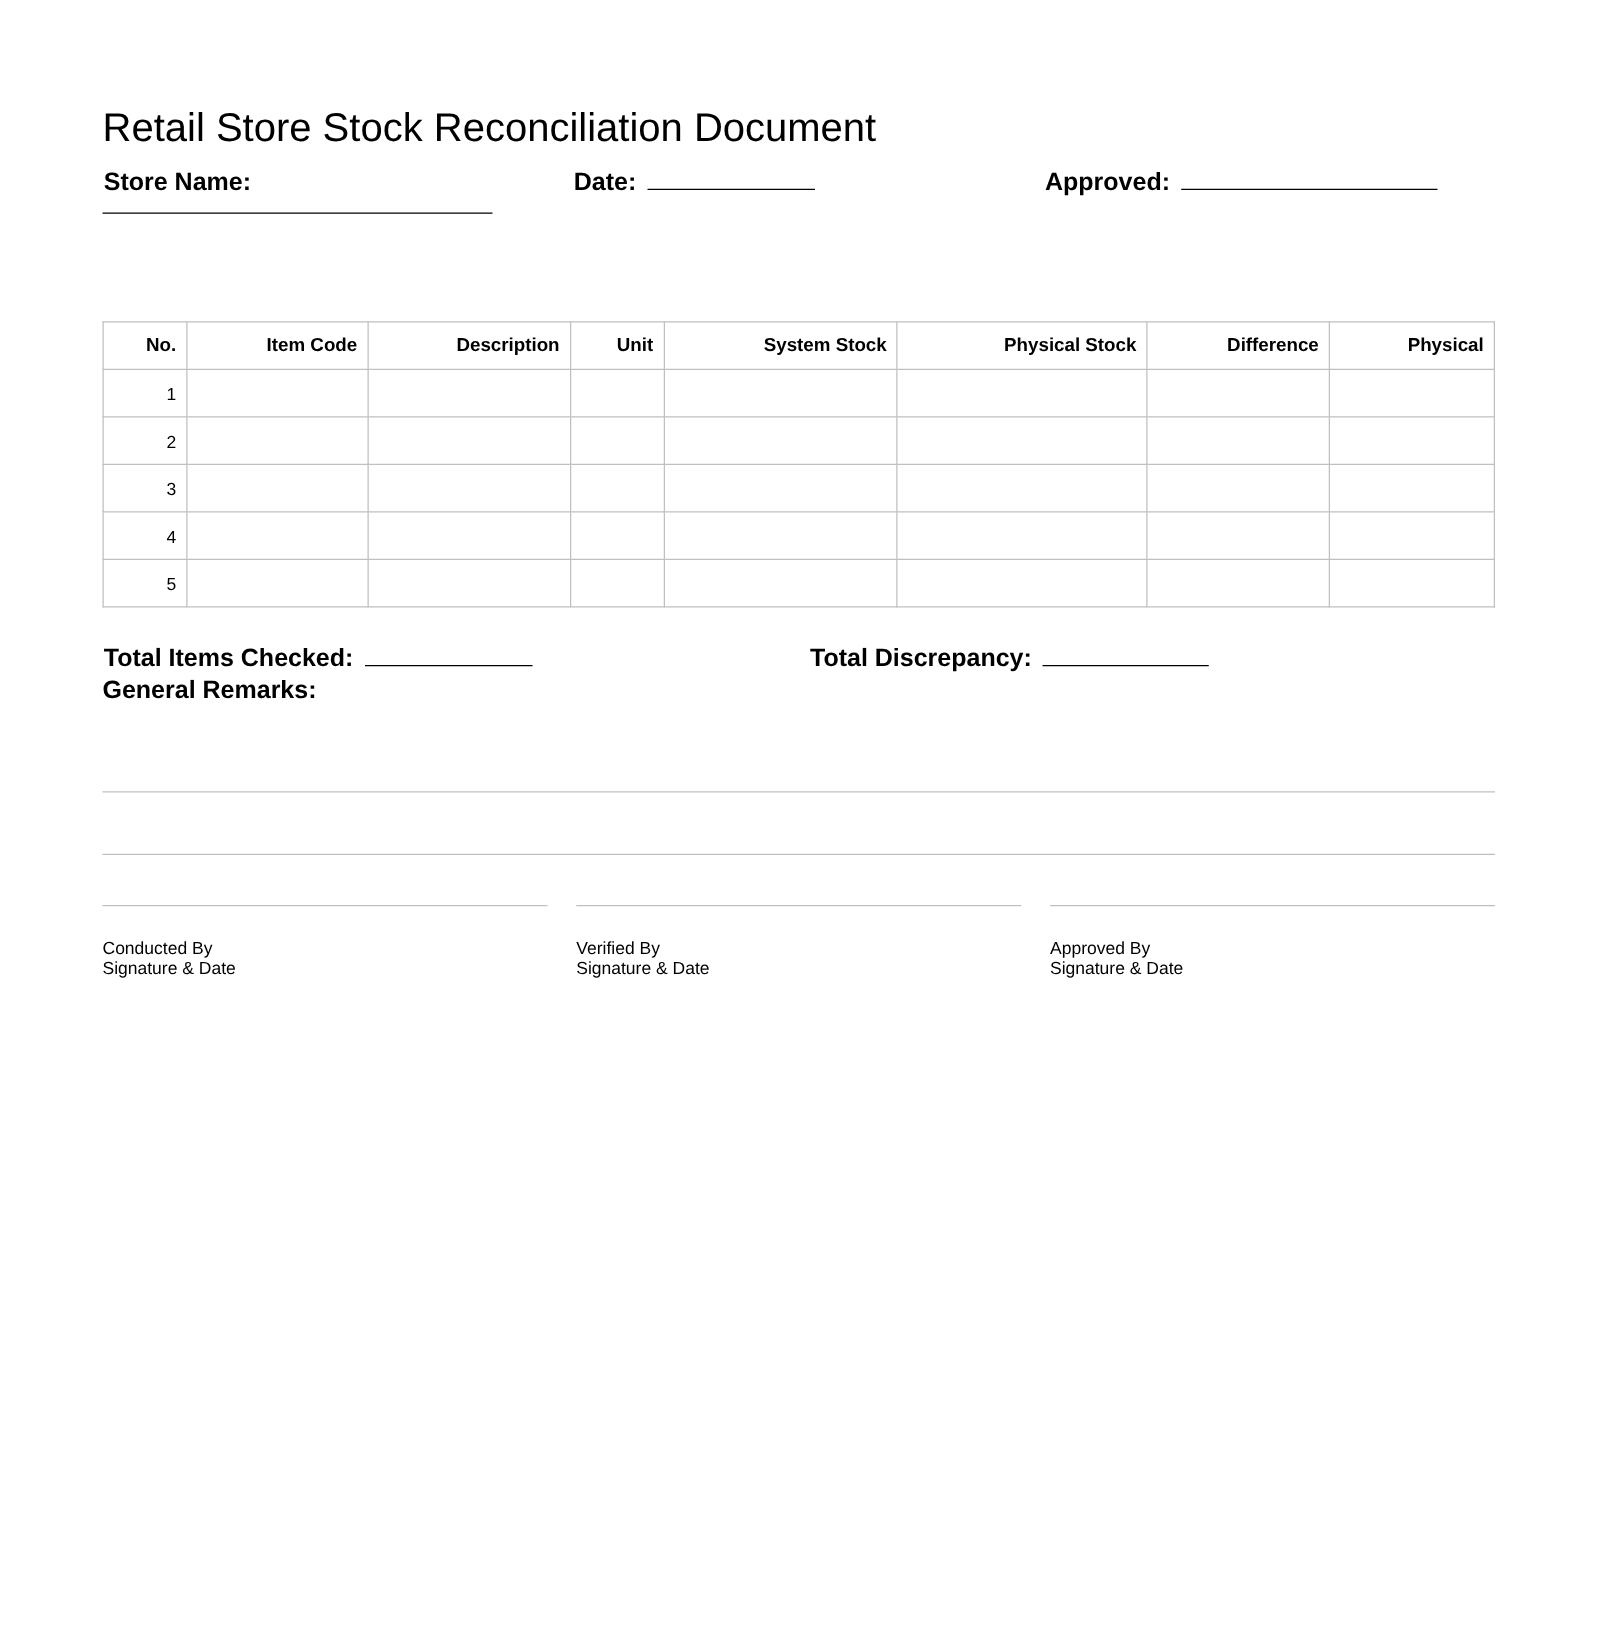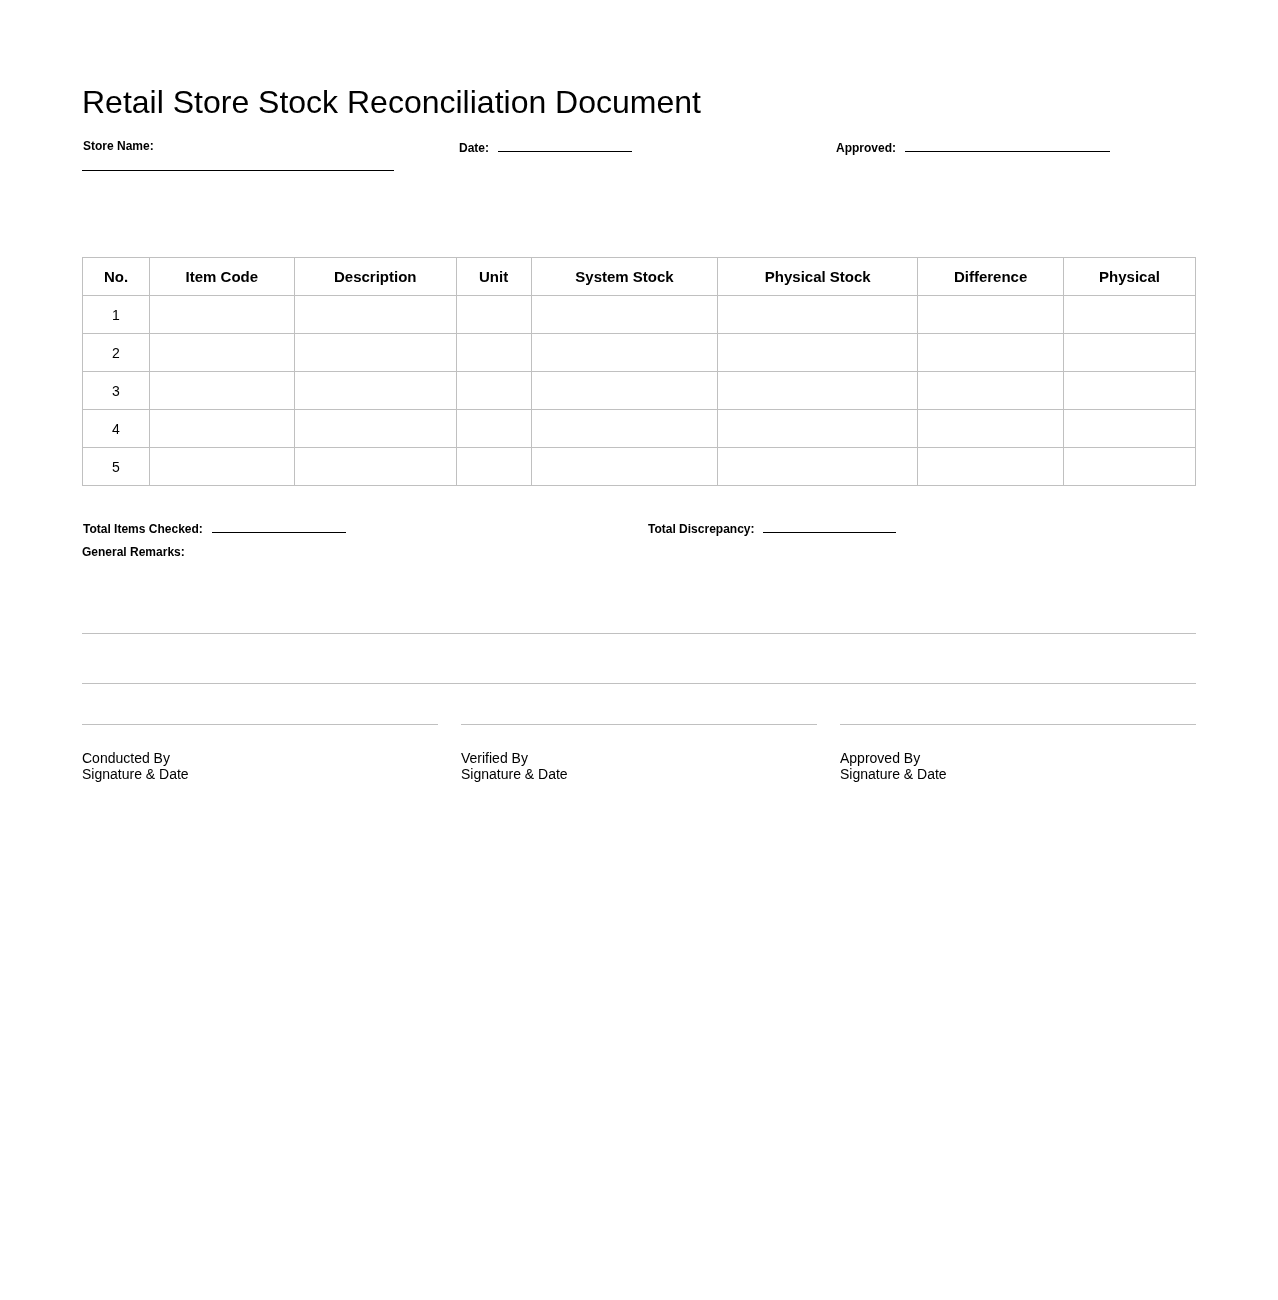--- a/index.html
+++ b/index.html
@@ -20,21 +20,21 @@
       position: absolute;
       left: 82px;
       top: 83px;
       font-size: 32px;
       font-weight: normal;
       line-height: 38px;
       white-space: nowrap;
     }
     .field {
       position: absolute;
-      font-size: 12px;
+      font-size: 20px;
       font-weight: bold;
       line-height: 20px;
       white-space: nowrap;
     }
     .field .blank {
       display: inline-block;
       border-bottom: 1px solid #000;
       vertical-align: baseline;
       height: 16px;
       margin-left: 9px;
@@ -67,21 +67,21 @@
       left: 82px;
       top: 257px;
       width: 1114px;
       border-collapse: collapse;
       font-size: 15px;
     }
     table.recon th, table.recon td {
       border: 1px solid #c0c0c0;
       height: 38px;
       padding: 0 8px;
-      text-align: center;
+      text-align: right;
       vertical-align: middle;
     }
     table.recon th { font-weight: bold; }
     table.recon td { font-weight: normal; font-size: 14px; }
 
     .totals-left { left: 83px; top: 517px; }
     .totals-left .blank { width: 134px; }
     .totals-right { left: 648px; top: 517px; text-align: center; }
     .totals-right .blank { width: 133px; }
 

